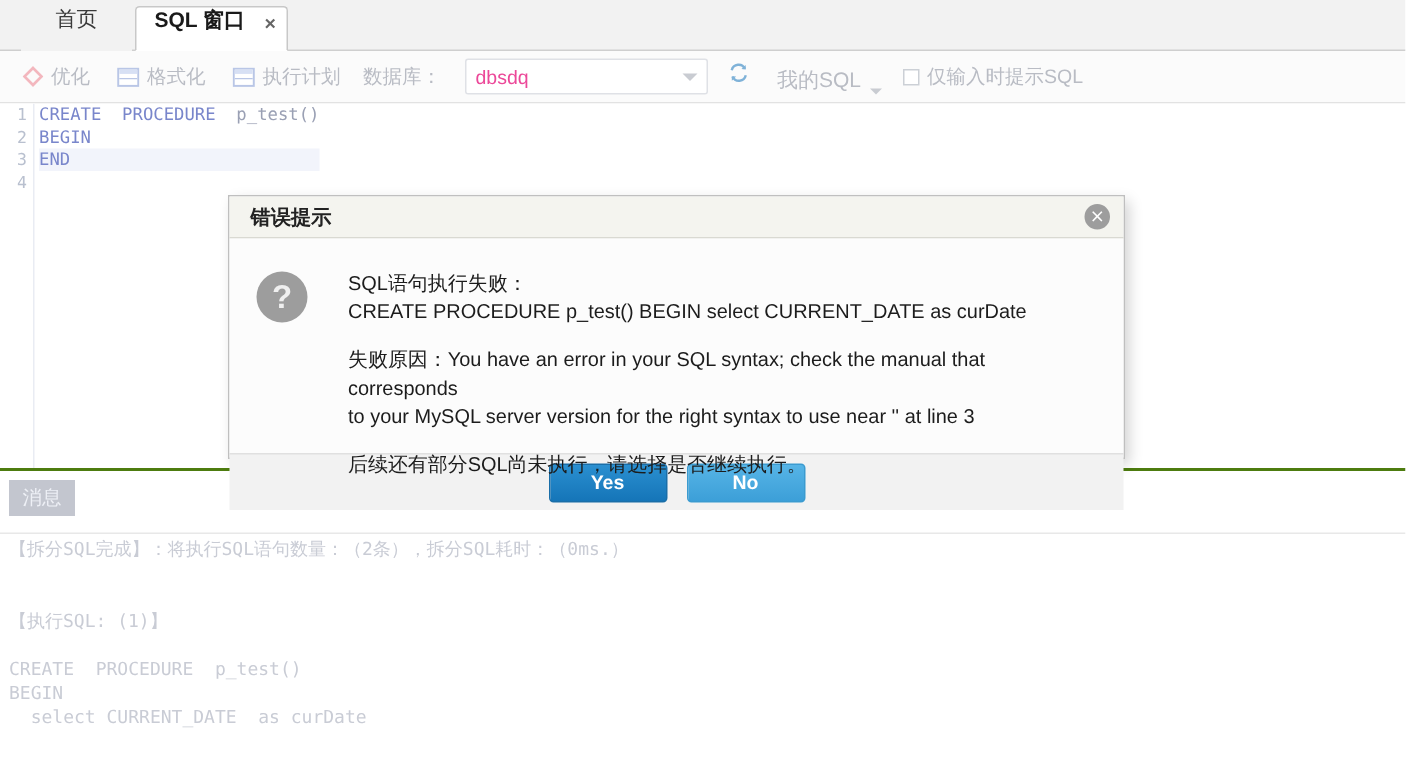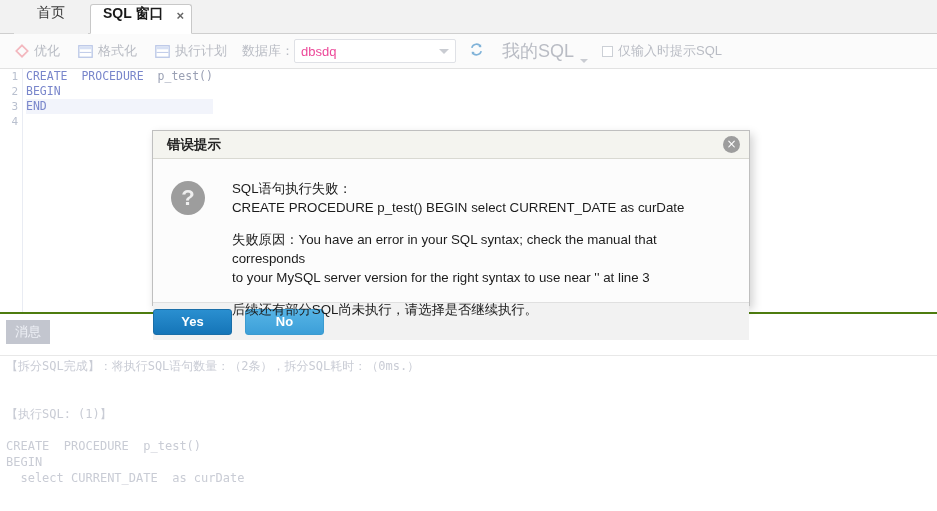--- a/index.html
+++ b/index.html
@@ -76,21 +76,21 @@
     padding: 0 7px;
     margin-right: 4px;
     font-size: 13px;
     color: #b9bcc4;
     white-space: nowrap;
     border-radius: 2px;
   }
   .tbtn .ic { margin-right: 5px; display: flex; align-items: center; }
   .tb-label-plain {
     font-size: 13px; color: #b9bcc4; white-space: nowrap;
-    margin-left: 4px; margin-right: 0;
+    margin-left: 4px; margin-right: 16px;
   }
   .dbselect {
     width: 162px; height: 24px;
     border: 1px solid #dfe1e6;
     background: #fff;
     border-radius: 2px;
     display: flex; align-items: center;
     padding: 0 6px;
     box-sizing: border-box;
     position: relative;
@@ -105,21 +105,21 @@
     border-right: 5px solid transparent;
     border-top: 5px solid #c9ccd2;
   }
   .refresh-btn {
     width: 24px; height: 24px;
     display: flex; align-items: center; justify-content: center;
     margin-right: 8px;
   }
   .mysql-btn {
     display: flex; align-items: flex-end;
-    font-size: 18px; color: #b9bcc4;
+    font-size: 14px; color: #b9bcc4;
     padding: 0 6px; height: 24px; margin-right: 8px;
   }
   .mysql-btn .caret2 {
     margin-left: 6px;
     width: 0; height: 0;
     border-left: 4px solid transparent;
     border-right: 4px solid transparent;
     border-top: 4px solid #c9ccd2;
   }
   .chk-wrap { display: flex; align-items: center; font-size: 13px; color: #b9bcc4; }
@@ -248,21 +248,21 @@
     font-size: 13.3px;
     color: #1c1c1c;
     line-height: 19px;
   }
   .msgtext p { margin: 0; }
   .msgtext .gap { height: 13px; }
   .modal-foot {
     height: 38px;
     background: #f2f2f2;
     border-top: 1px solid #e0e0e0;
-    display: flex; align-items: center; 
+    display: flex; align-items: center; justify-content: center;
     box-sizing: border-box;
   }
   .btn {
     width: 79px; height: 26px;
     border-radius: 3px;
     color: #ffffff;
     font-size: 13px;
     font-weight: bold;
     display: flex; align-items: center; justify-content: center;
     cursor: pointer;

